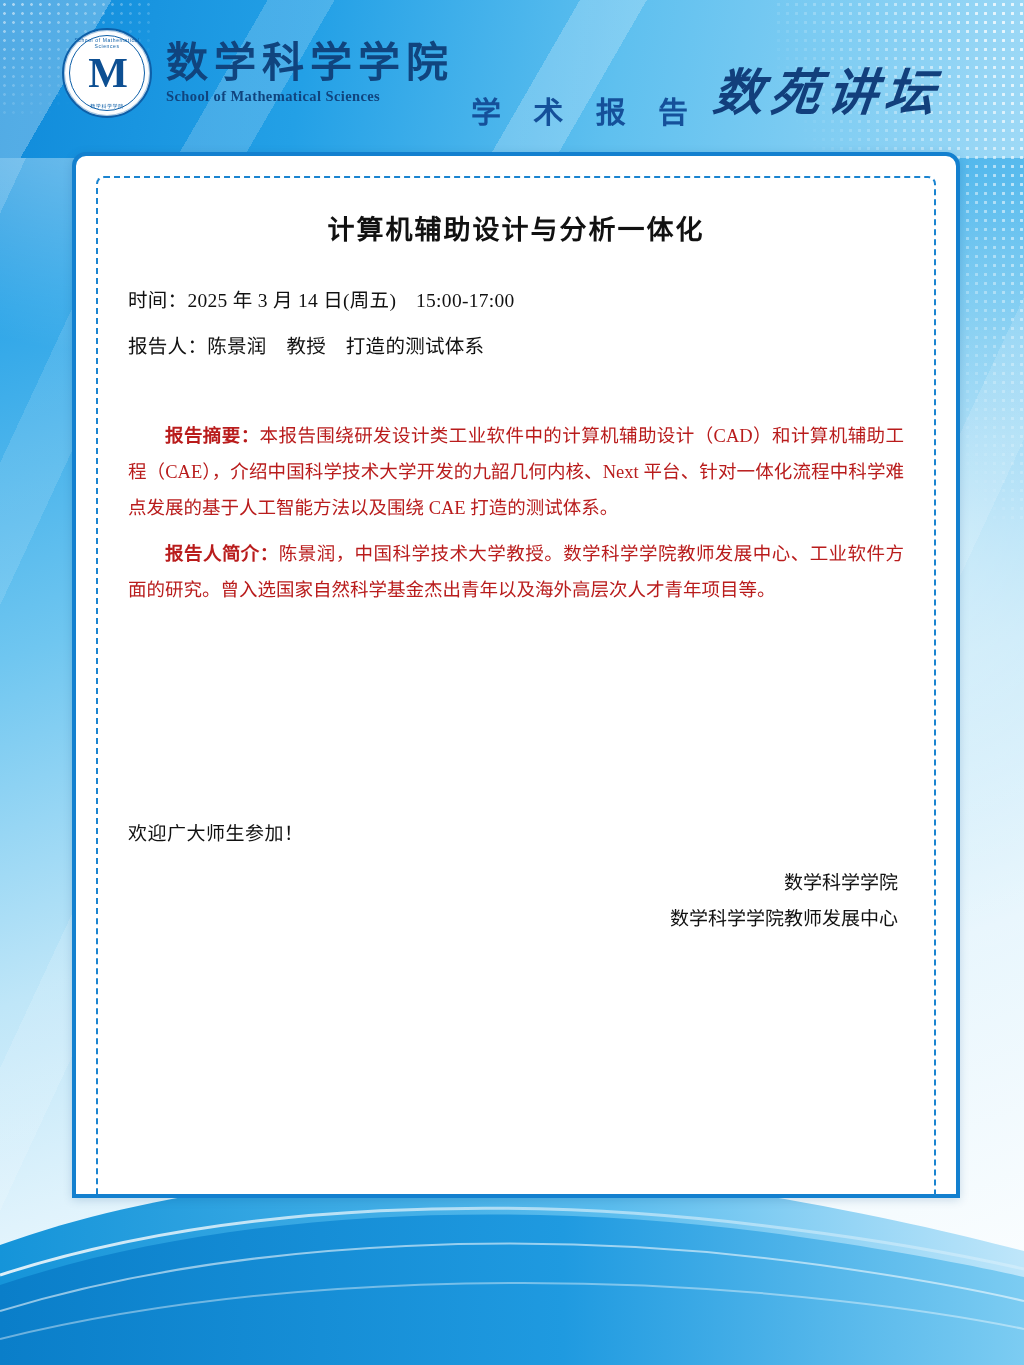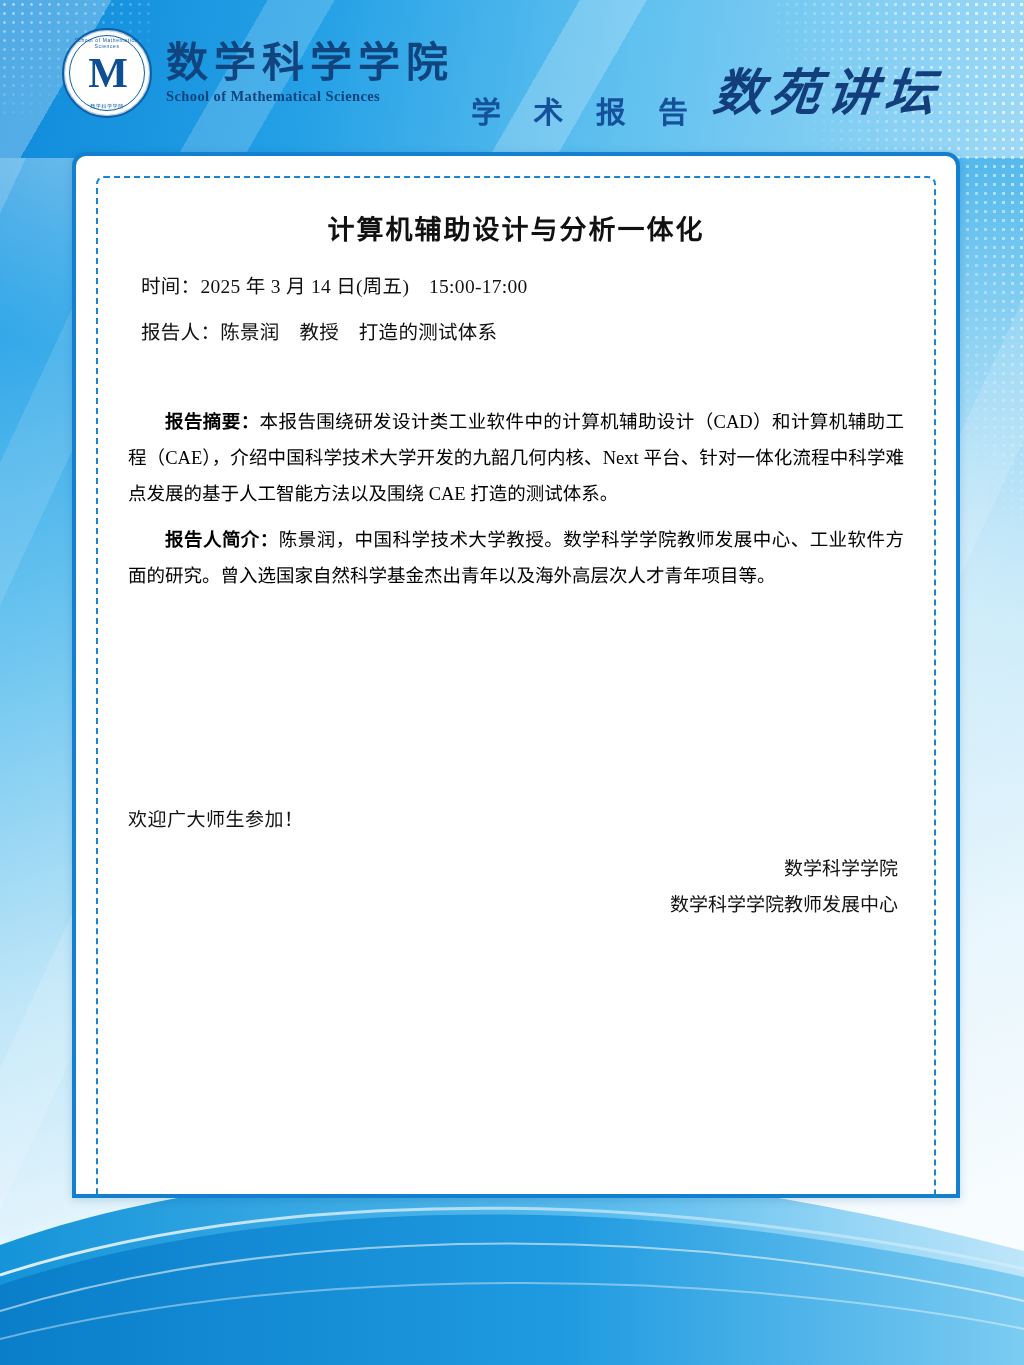--- a/index.html
+++ b/index.html
@@ -140,32 +140,32 @@
     border-radius: 8px 8px 0 0;
   }
   .card-inner {
     position: absolute; left: 52px; right: 52px; top: 52px;
   }
   .doc-title {
     text-align: center;
     font-family: "Liberation Serif", serif;
     font-size: 27px; font-weight: bold; color: #111111;
     letter-spacing: 2px;
-    margin-bottom: 30px;
+    margin-bottom: 44px;
   }
   .meta-line {
     font-size: 19.5px; color: #111111; line-height: 1.0;
-    margin: 0 0 26px 13px;
+    margin: 0 0 26px 0;
     letter-spacing: .3px;
   }
   .meta-line .lbl { font-weight: normal; }
   .spacer-36 { height: 36px; }
 
   .para {
-    font-size: 18.5px; color: #000000; line-height: 1.95;
+    font-size: 18.5px; color: #b91c1c; line-height: 1.95;
     text-align: justify;
     margin: 0 0 10px 0;
     text-indent: 2em;
   }
   .para b { font-weight: bold; }
 
   .welcome {
     margin-top: 210px;
     text-align: left;
     font-size: 19px; color: #111111;

